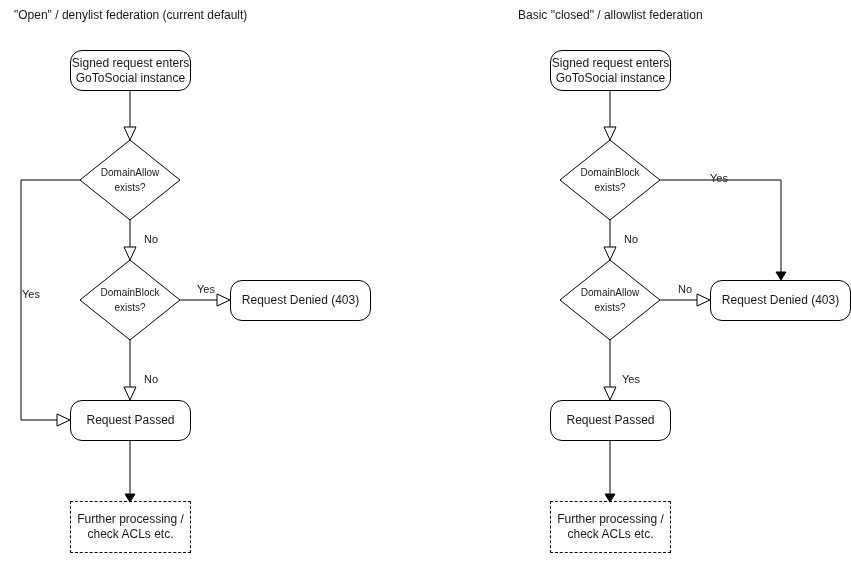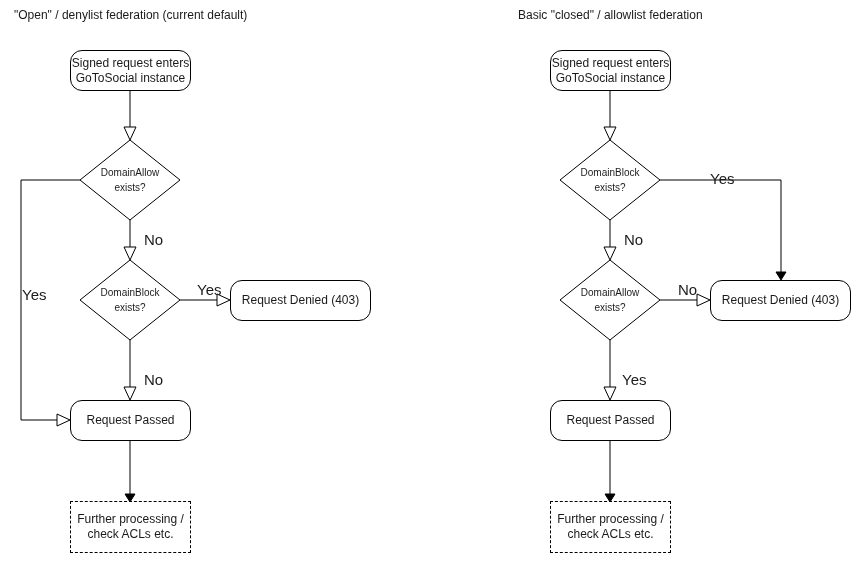--- a/index.html
+++ b/index.html
@@ -56,21 +56,21 @@
     position: absolute;
     font-size: 10px;
     line-height: 15px;
     color: #1a1a1a;
     text-align: center;
     white-space: pre-line;
     pointer-events: none;
   }
   .edge-label {
     position: absolute;
-    font-size: 15px;
+    font-size: 11px;
     line-height: 13px;
     color: #1a1a1a;
     white-space: nowrap;
     background: transparent;
   }
   svg.wires {
     position: absolute;
     left: 0;
     top: 0;
     width: 851px;

